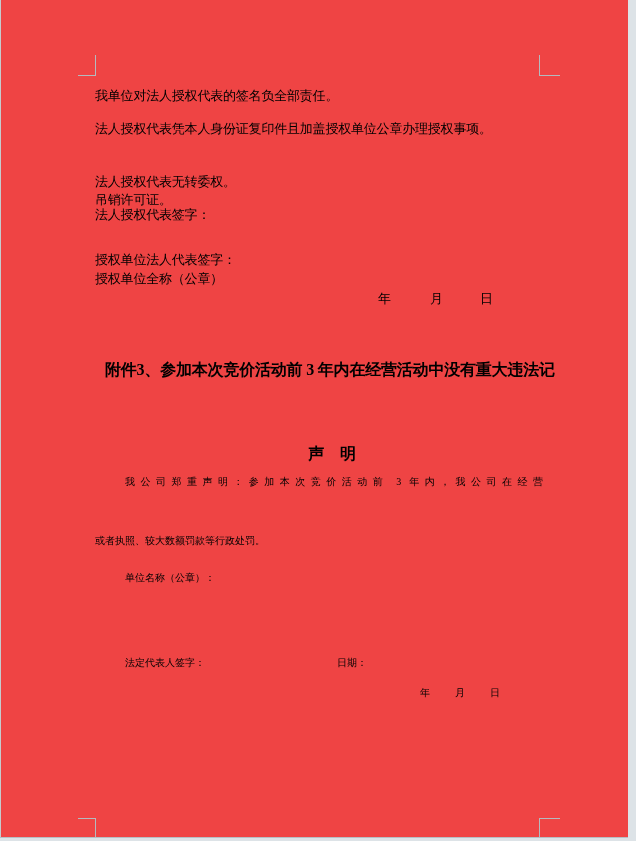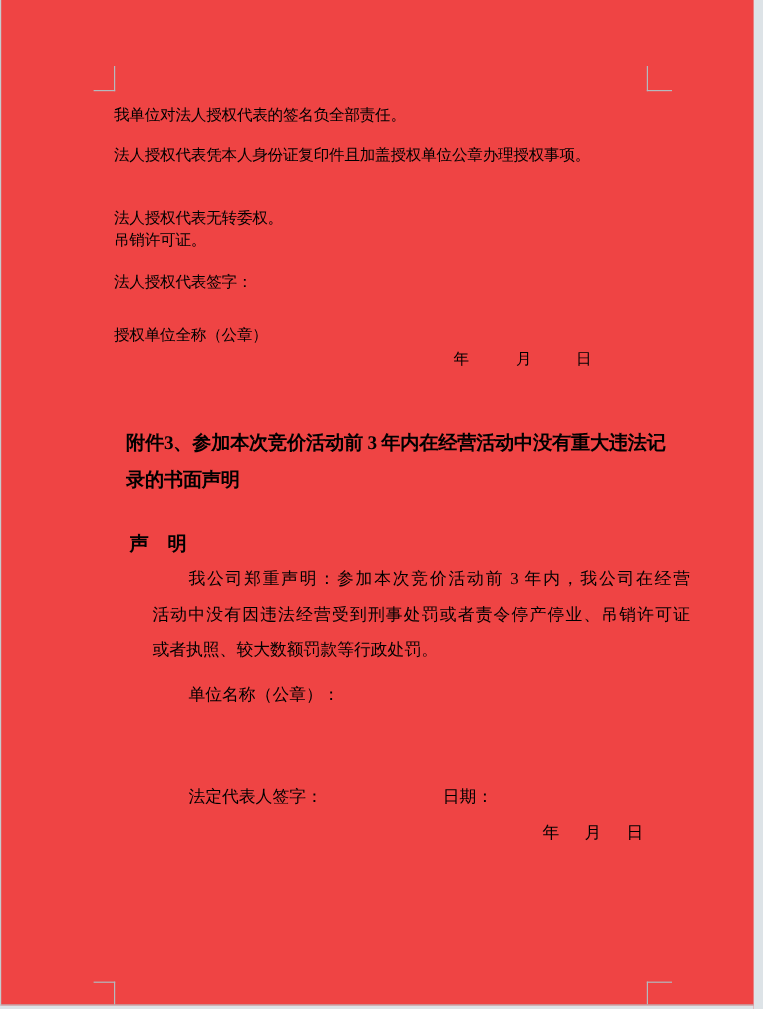--- a/index.html
+++ b/index.html
@@ -18,23 +18,23 @@
   .edge-strip{position:absolute;left:0;top:838px;width:636px;height:3px;background:#dde3e7;}
   
   .crop{position:absolute;}
   .crop.tl{left:78px;top:55px;width:17px;height:20px;border-right:1px solid #b4babe;border-bottom:1px solid #b4babe;}
   .crop.tr{left:539px;top:55px;width:20px;height:20px;border-left:1px solid #b4babe;border-bottom:1px solid #b4babe;}
   .crop.bl{left:78px;top:818px;width:17px;height:18px;border-right:1px solid #b4babe;border-top:1px solid #b4babe;}
   .crop.br{left:539px;top:818px;width:20px;height:18px;border-left:1px solid #b4babe;border-top:1px solid #b4babe;}
   
   .ln{position:absolute;left:95px;width:448px;white-space:nowrap;line-height:1.15;}
   .t13{font-size:13px;letter-spacing:-0.2px;}
-  .t14{font-size:14px;margin-left:32px;}
+  .t14{font-size:10px;}
   .t16b{font-size:16px;font-weight:bold;letter-spacing:-0.2px;margin-left:13px;}
-  .center{text-align:left;}
+  .center{text-align:center;}
   .justify{white-space:normal;text-align:justify;text-align-last:justify;text-justify:inter-character;}
   .indent2{padding-left:30px;width:418px;}
   .tok{position:absolute;white-space:nowrap;line-height:1.15;}
 </style>
 </head>
 <body>
 
 <div class="page">
 
   <div class="edge-left"></div>
@@ -44,34 +44,33 @@
 
   <div class="crop tl"></div>
   <div class="crop tr"></div>
   <div class="crop bl"></div>
   <div class="crop br"></div>
 
   <div class="ln t13" style="top:89px">我单位对法人授权代表的签名负全部责任。</div>
   <div class="ln t13" style="top:122px">法人授权代表凭本人身份证复印件且加盖授权单位公章办理授权事项。</div>
   <div class="ln t13" style="top:175px">法人授权代表无转委权。</div>
   <div class="ln t13" style="top:193px">吊销许可证。</div>
-  <div class="ln t13" style="top:228px">法人授权代表签字：</div>
+  <div class="ln t13" style="top:208px">法人授权代表签字：</div>
+  <div class="ln t13" style="top:253px">授权单位法人代表签字：</div>
   <div class="ln t13" style="top:272px">授权单位全称（公章）</div>
 
   <div class="tok t13" style="left:378px;top:292px">年</div>
   <div class="tok t13" style="left:430px;top:292px">月</div>
   <div class="tok t13" style="left:480px;top:292px">日</div>
 
   <div class="ln t16b" style="top:361px;left:92px">附件3、参加本次竞价活动前 3 年内在经营活动中没有重大违法记</div>
-  <div class="ln t16b" style="top:392px;left:92px">录的书面声明</div>
 
   <div class="ln t16b center" style="top:445px">声　明</div>
 
   <div class="ln t14 justify indent2" style="top:476px">我公司郑重声明：参加本次竞价活动前 3 年内，我公司在经营</div>
-  <div class="ln t14 justify" style="top:506px">活动中没有因违法经营受到刑事处罚或者责令停产停业、吊销许可证</div>
   <div class="ln t14" style="top:535px">或者执照、较大数额罚款等行政处罚。</div>
 
   <div class="tok t14" style="left:125px;top:572px">单位名称（公章）：</div>
   <div class="tok t14" style="left:125px;top:657px">法定代表人签字：</div>
 
   <div class="tok t14" style="left:337px;top:657px">日期：</div>
   <div class="tok t14" style="left:420px;top:687px">年</div>
   <div class="tok t14" style="left:455px;top:687px">月</div>
   <div class="tok t14" style="left:490px;top:687px">日</div>
 

